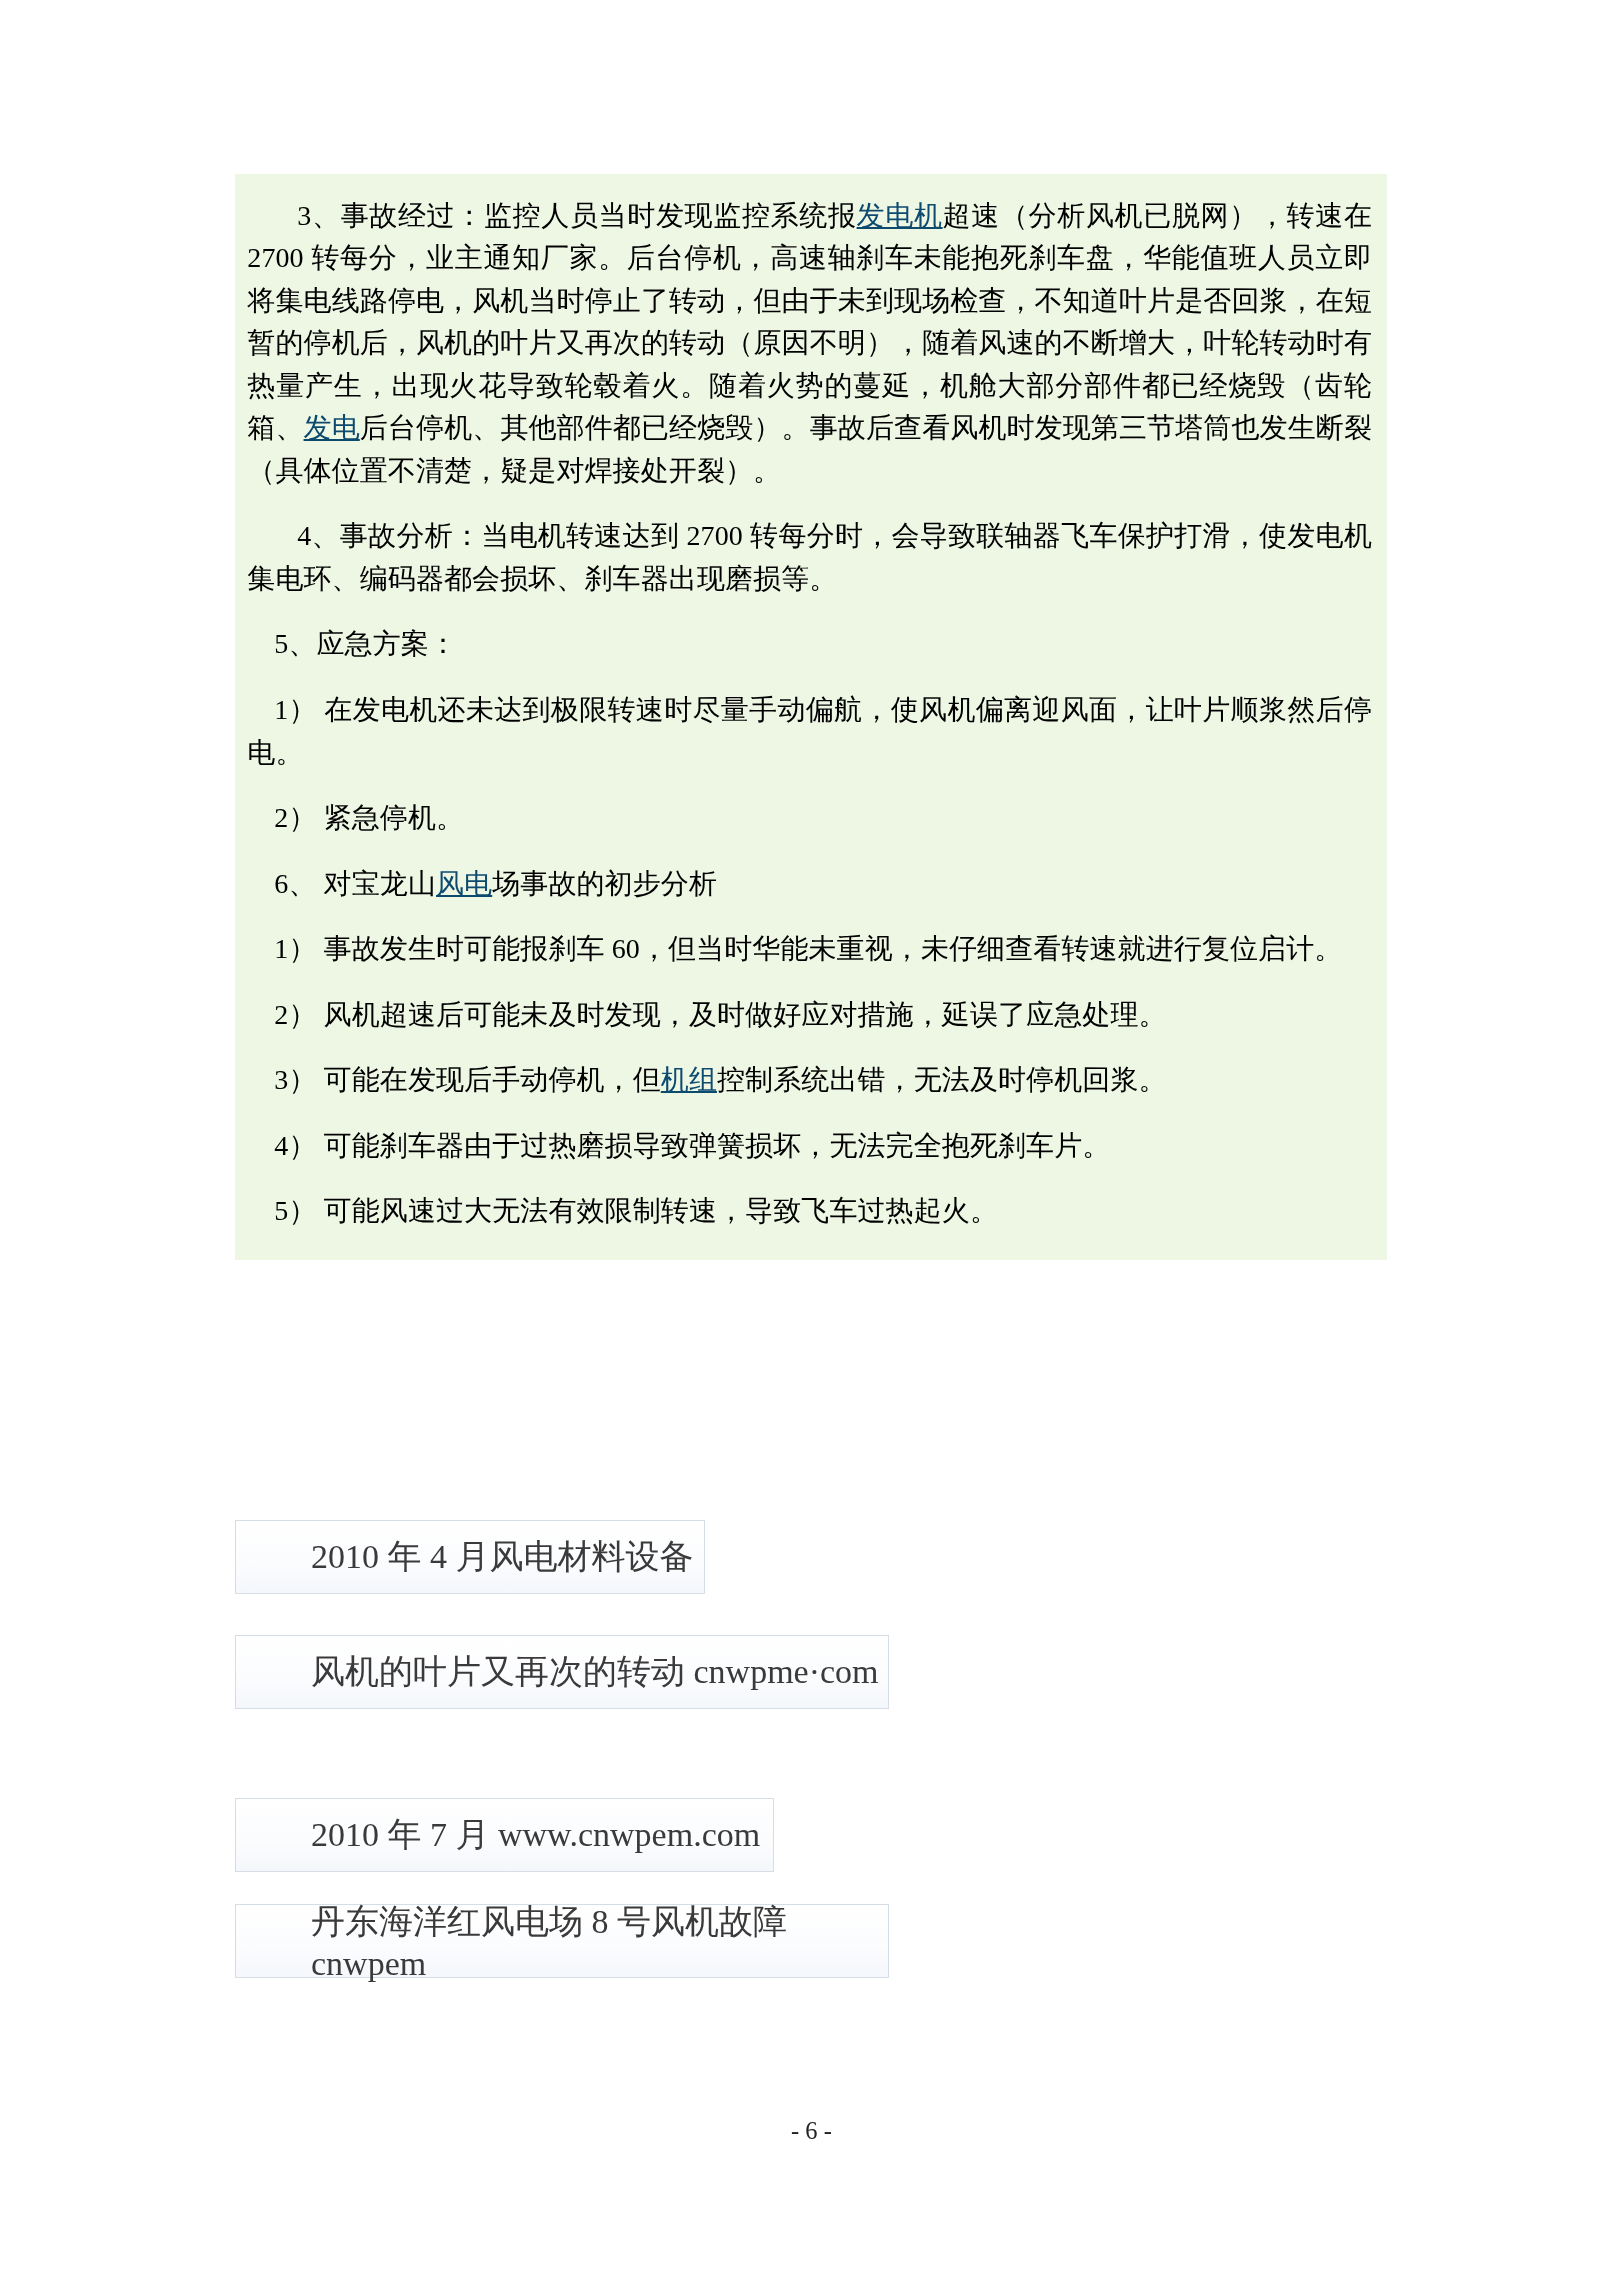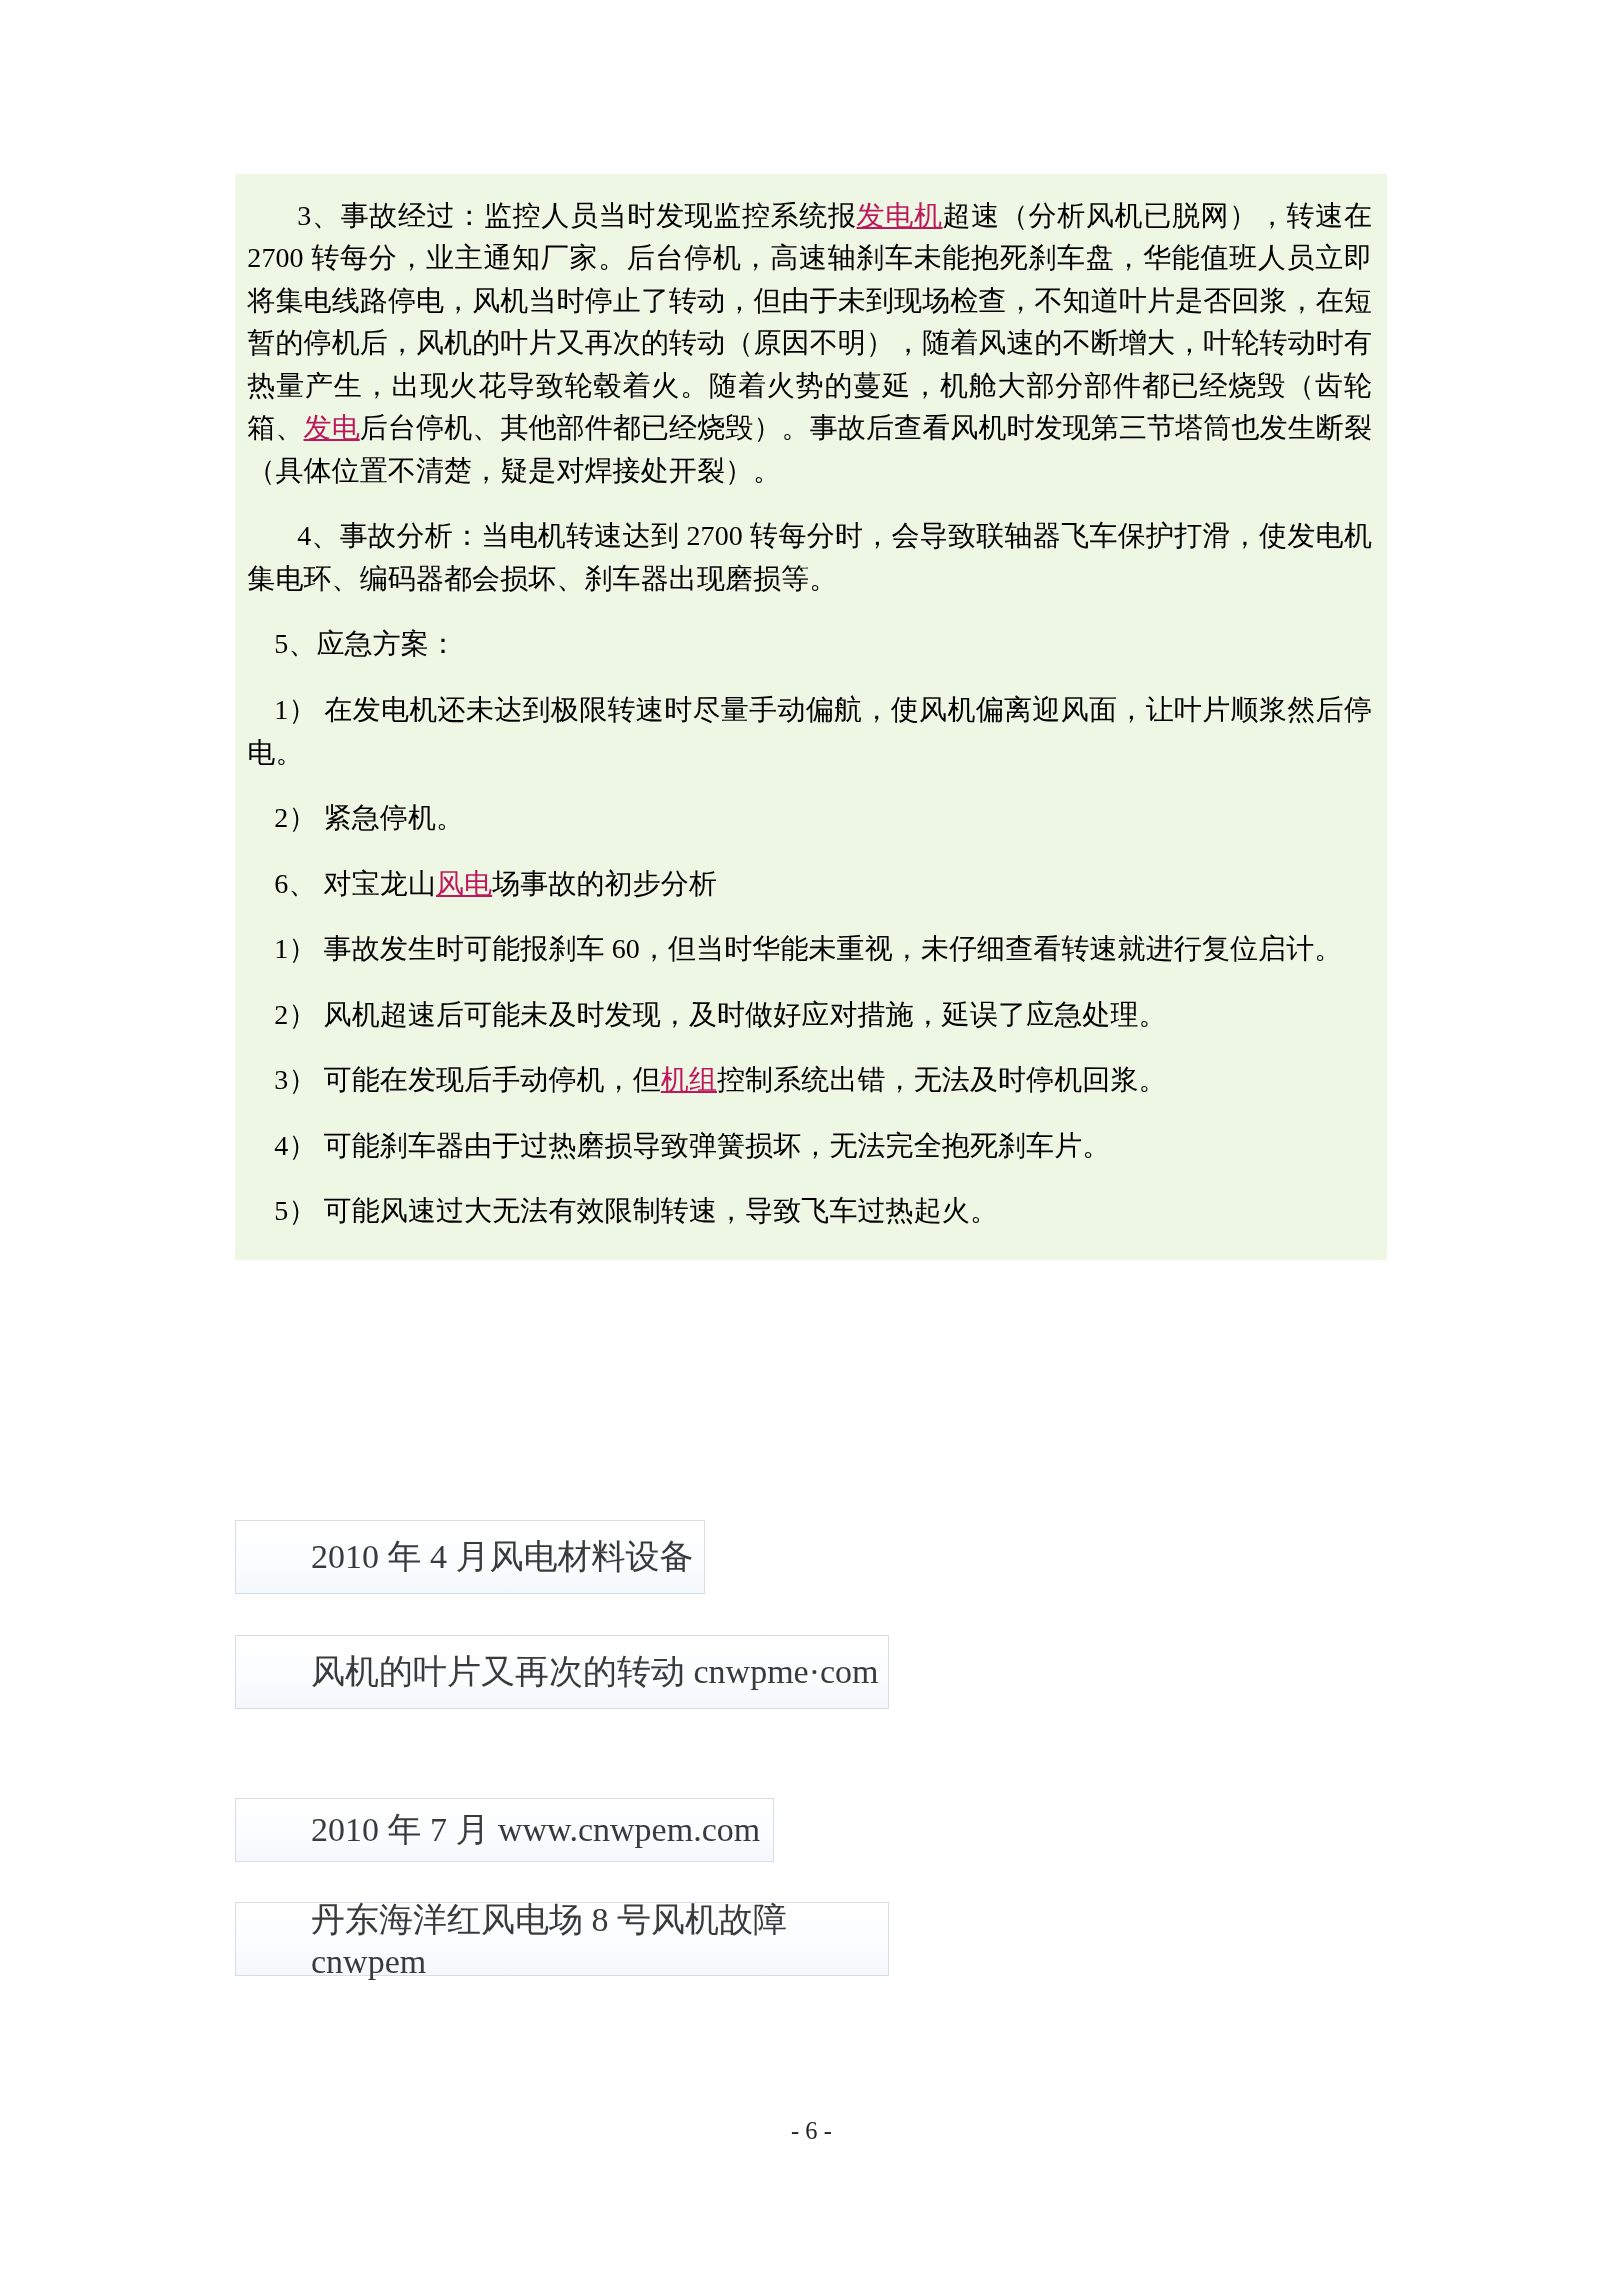--- a/index.html
+++ b/index.html
@@ -45,21 +45,21 @@
   .para:last-child {
     margin-bottom: 0;
   }
   .indent-1 {
     text-indent: 50px;
   }
   .indent-2 {
     text-indent: 27px;
   }
   .link {
-    color: #be185d;
+    color: #0c4a6e;
     text-decoration: underline;
   }
   .boxes {
     position: absolute;
     left: 235px;
     top: 1520px;
     width: 1159px;
   }
   .thumb-box {
     border: 0.7px solid #d7dde6;
@@ -67,21 +67,21 @@
     box-sizing: border-box;
     display: flex;
     align-items: center;
     font-size: 34px;
     color: #3a3a3a;
     padding-left: 75px;
     font-family: "Liberation Serif", "DejaVu Serif", serif;
   }
   .box1 { width: 470px; height: 74px; margin-bottom: 41px; }
   .box2 { width: 654px; height: 74px; margin-bottom: 89px; }
-  .box3 { width: 539px; height: 64px; margin-bottom: 40px; }
+  .box3 { width: 539px; height: 74px; margin-bottom: 32px; }
   .box4 { width: 654px; height: 74px; margin-top: 28px; }
   .footer {
     position: absolute;
     left: 0;
     top: 2117px;
     width: 1623px;
     text-align: center;
     font-size: 24.5px;
     color: #222;
   }

